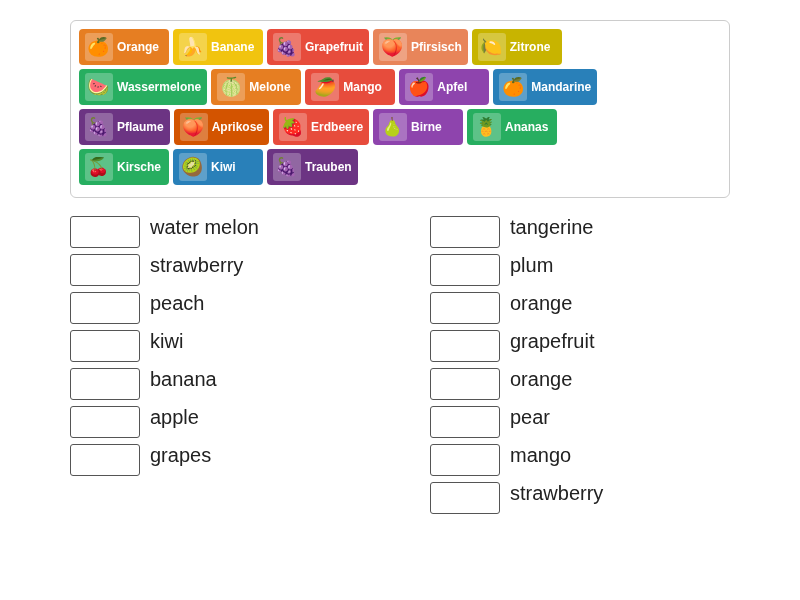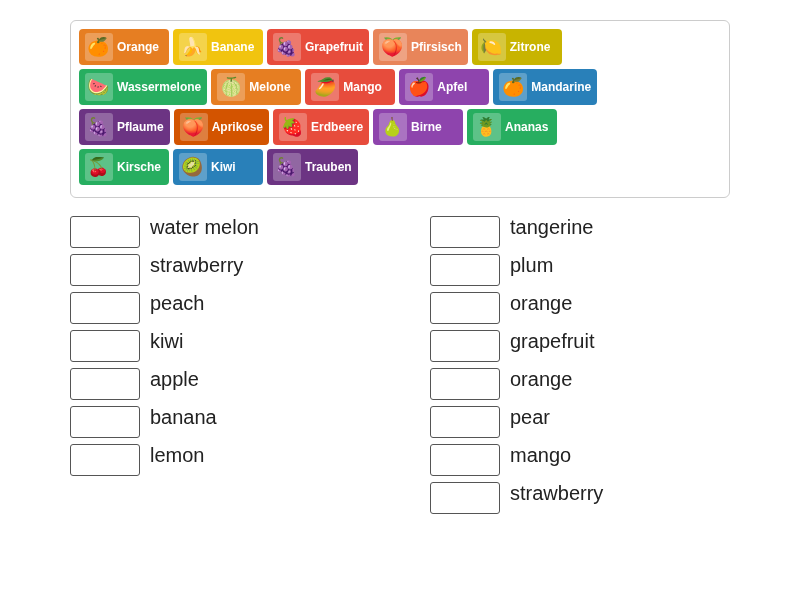--- a/index.html
+++ b/index.html
@@ -203,29 +203,29 @@
       <div class="match-row">
     <div class="match-box"></div>
     <span class="match-label">peach</span>
   </div>
       <div class="match-row">
     <div class="match-box"></div>
     <span class="match-label">kiwi</span>
   </div>
       <div class="match-row">
     <div class="match-box"></div>
+    <span class="match-label">banana</span>
+  </div>
+      <div class="match-row">
+    <div class="match-box"></div>
     <span class="match-label">apple</span>
   </div>
       <div class="match-row">
     <div class="match-box"></div>
-    <span class="match-label">banana</span>
-  </div>
-      <div class="match-row">
-    <div class="match-box"></div>
-    <span class="match-label">lemon</span>
+    <span class="match-label">grapes</span>
   </div>
     </div>
   <div class="match-col" id="right-col">
       <div class="match-row">
     <div class="match-box"></div>
     <span class="match-label">tangerine</span>
   </div>
       <div class="match-row">
     <div class="match-box"></div>
     <span class="match-label">plum</span>

